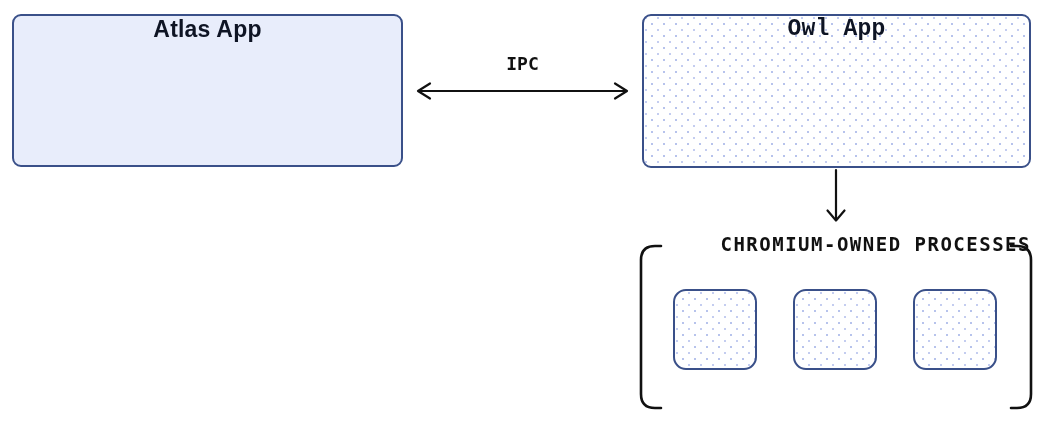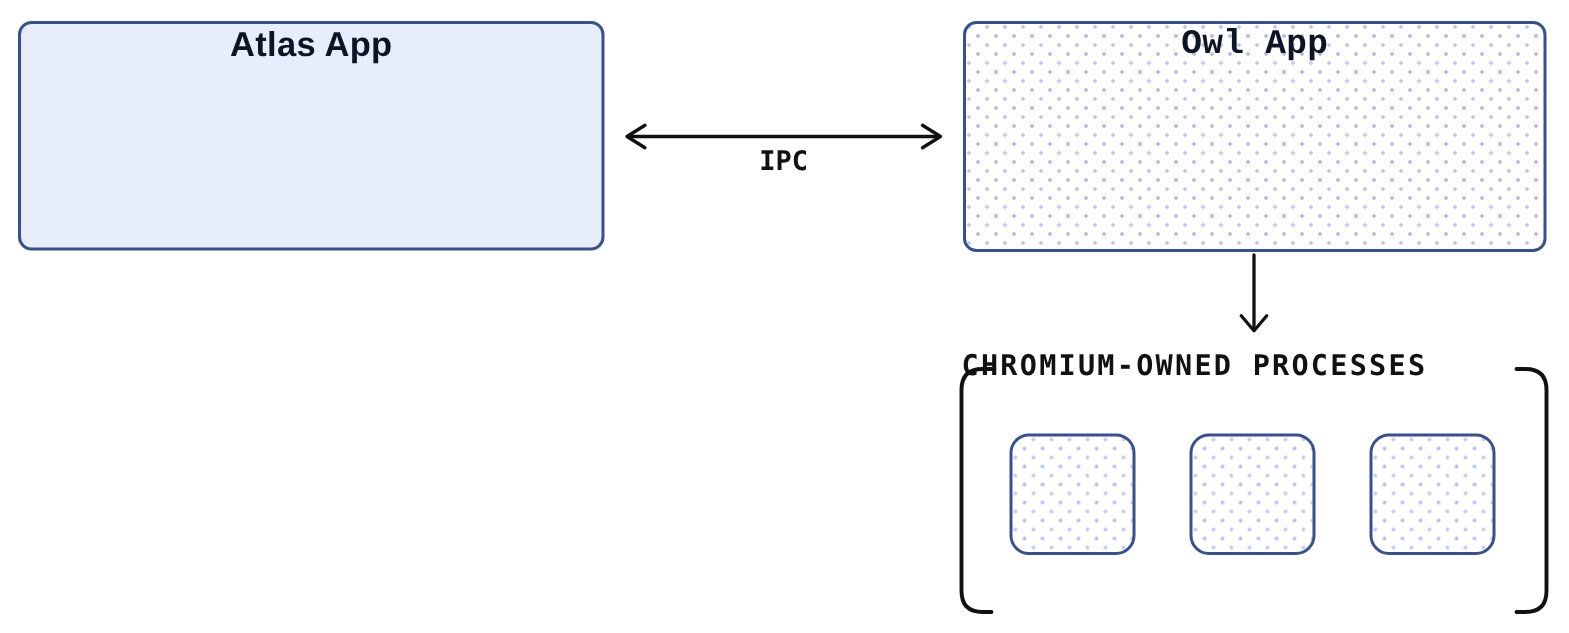--- a/index.html
+++ b/index.html
@@ -55,28 +55,27 @@
   .edge-label {
     position: absolute;
     left: 417px;
     top: 53px;
     width: 211px;
     text-align: center;
     font-family: "DejaVu Sans Mono", monospace;
     font-size: 18px;
     font-weight: 700;
     color: #111111;
-    margin-top: 44px;
   }
   .group-title {
     position: absolute;
     left: 641px;
     top: 233px;
     width: 390px;
-    text-align: left;
+    text-align: right;
     font-family: "DejaVu Sans Mono", monospace;
     font-size: 19px;
     font-weight: 700;
     letter-spacing: 1.5px;
     color: #111111;
     white-space: nowrap;
   }
   .proc-box {
     position: absolute;
     top: 289px;

